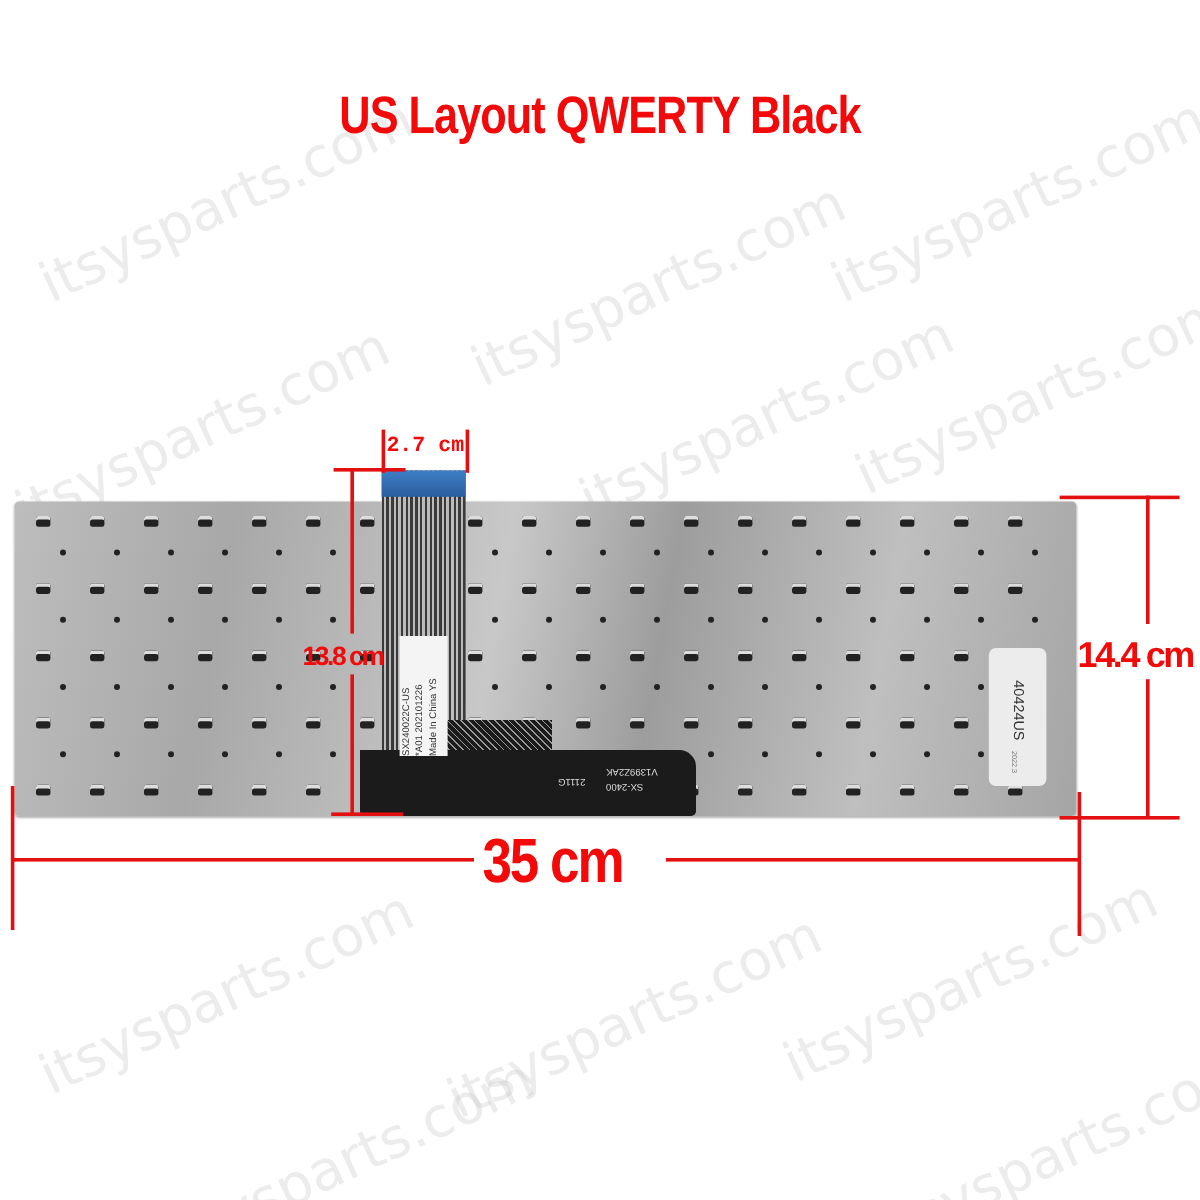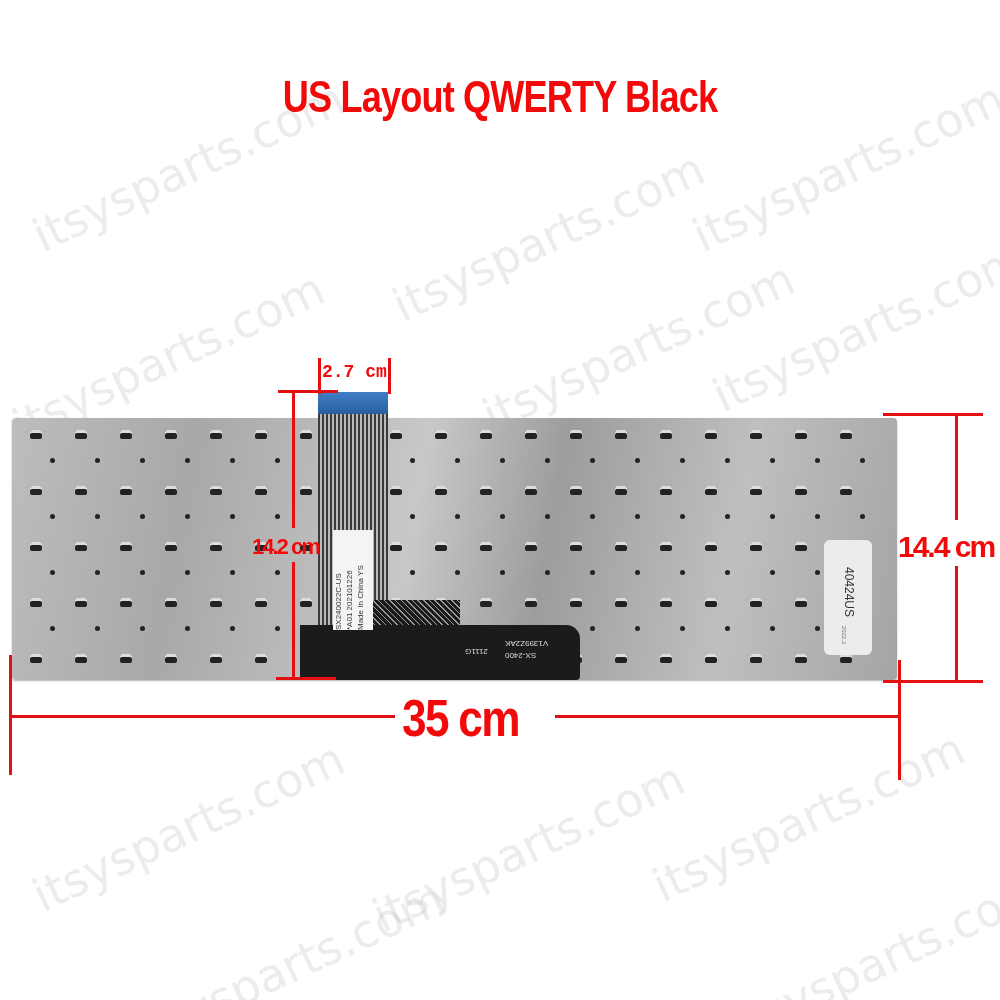--- a/index.html
+++ b/index.html
@@ -236,21 +236,21 @@
 </div>
 
 <div class="line" style="left:318px;top:358px;width:3px;height:36px;"></div>
 <div class="line" style="left:388px;top:358px;width:3px;height:36px;"></div>
 <div class="dim" style="left:322px;top:362px;font-size:18px;font-family:Liberation Mono, monospace;">2.7 cm</div>
 
 <div class="line" style="left:278px;top:390px;width:60px;height:3px;"></div>
 <div class="line" style="left:292px;top:390px;width:3px;height:138px;"></div>
 <div class="line" style="left:292px;top:562px;width:3px;height:118px;"></div>
 <div class="line" style="left:276px;top:677px;width:60px;height:3px;"></div>
-<div class="dim" style="left:252px;top:534px;font-size:22px;letter-spacing:-2px;">14.2 cm</div>
+<div class="dim" style="left:252px;top:534px;font-size:22px;letter-spacing:-2px;">13.8 cm</div>
 
 <div class="line" style="left:883px;top:413px;width:100px;height:3px;"></div>
 <div class="line" style="left:955px;top:413px;width:3px;height:107px;"></div>
 <div class="line" style="left:955px;top:566px;width:3px;height:116px;"></div>
 <div class="line" style="left:883px;top:680px;width:100px;height:3px;"></div>
 <div class="dim" style="left:898px;top:530px;font-size:30px;letter-spacing:-2px;">14.4 cm</div>
 
 <div class="line" style="left:9px;top:655px;width:3px;height:120px;"></div>
 <div class="line" style="left:10px;top:715px;width:385px;height:3px;"></div>
 <div class="line" style="left:555px;top:715px;width:345px;height:3px;"></div>

